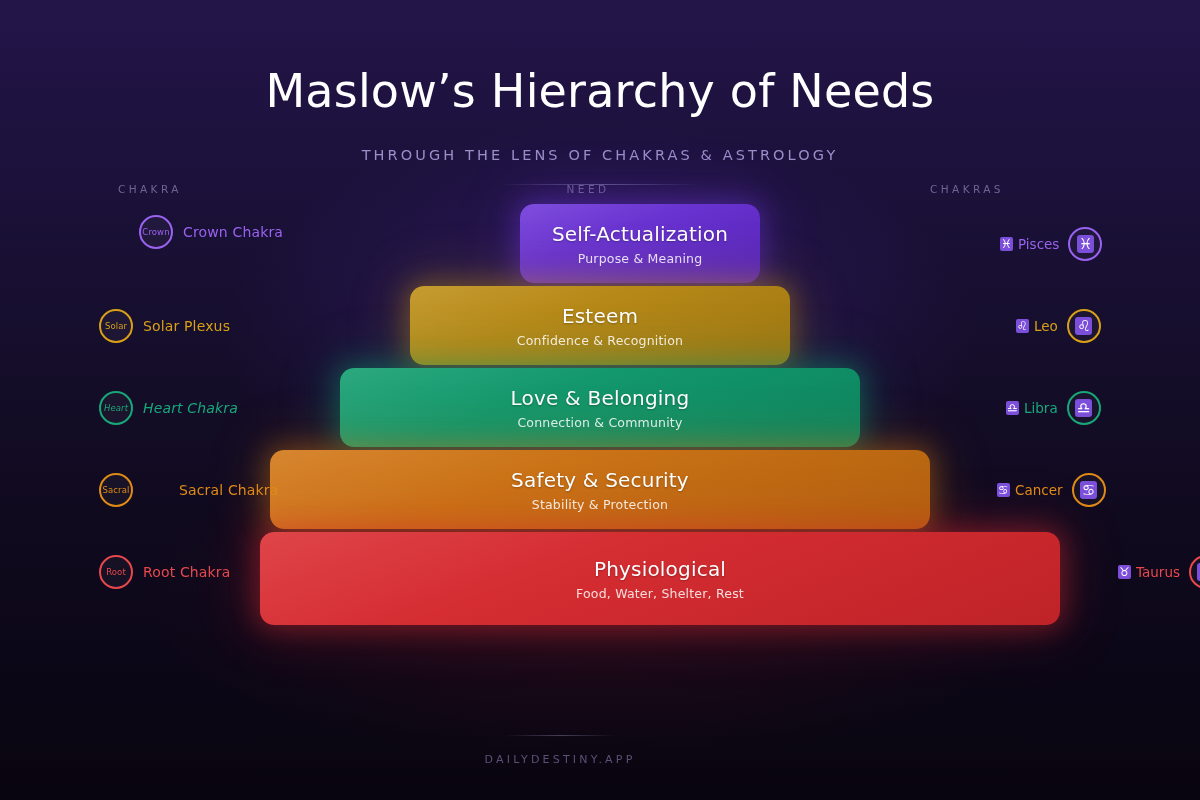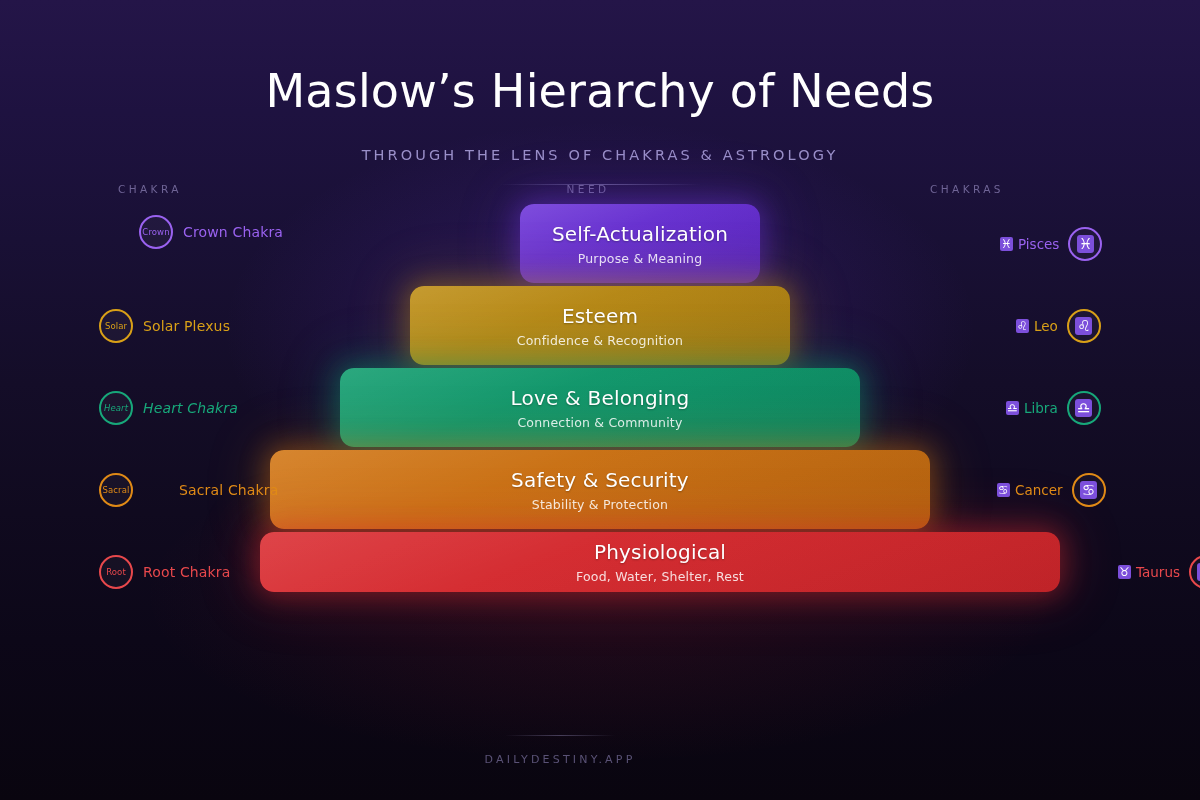--- a/index.html
+++ b/index.html
@@ -287,21 +287,21 @@
         <div class="tier-sub">Confidence &amp; Recognition</div>
       </div>
       <div class="tier" style="left: 340px; top: 368px; width: 520px; height: 79px; background: linear-gradient(158deg, rgb(15, 156, 109) 0%, rgb(13, 139, 99) 100%); box-shadow: rgba(15, 156, 109, 0.4) 0px 0px 26px 4px, rgba(15, 156, 109, 0.18) 0px 0px 54px 12px;">
         <div class="tier-title">Love &amp; Belonging</div>
         <div class="tier-sub">Connection &amp; Community</div>
       </div>
       <div class="tier" style="left: 270px; top: 450px; width: 660px; height: 79px; background: linear-gradient(158deg, rgb(209, 117, 19) 0%, rgb(187, 102, 16) 100%); box-shadow: rgba(209, 117, 19, 0.4) 0px 0px 26px 4px, rgba(209, 117, 19, 0.18) 0px 0px 54px 12px;">
         <div class="tier-title">Safety &amp; Security</div>
         <div class="tier-sub">Stability &amp; Protection</div>
       </div>
-      <div class="tier" style="left: 260px; top: 532px; width: 800px; height: 60px; background: linear-gradient(158deg, rgb(218, 43, 48) 0%, rgb(201, 37, 42) 100%); box-shadow: rgba(218, 43, 48, 0.4) 0px 0px 26px 4px, rgba(218, 43, 48, 0.18) 0px 0px 54px 12px;">
+      <div class="tier" style="left: 260px; top: 532px; width: 800px; height: 93px; background: linear-gradient(158deg, rgb(218, 43, 48) 0%, rgb(201, 37, 42) 100%); box-shadow: rgba(218, 43, 48, 0.4) 0px 0px 26px 4px, rgba(218, 43, 48, 0.18) 0px 0px 54px 12px;">
         <div class="tier-title">Physiological</div>
         <div class="tier-sub">Food, Water, Shelter, Rest</div>
       </div>
     </div>
   <div id="chakra-col">
       <div class="chakra-row" style="top: 215px; color: rgb(154, 98, 240); margin-left: 40px;">
         <div class="chakra-badge">
           <span>Crown</span>
         </div>
         <div class="chakra-label">Crown Chakra</div>

